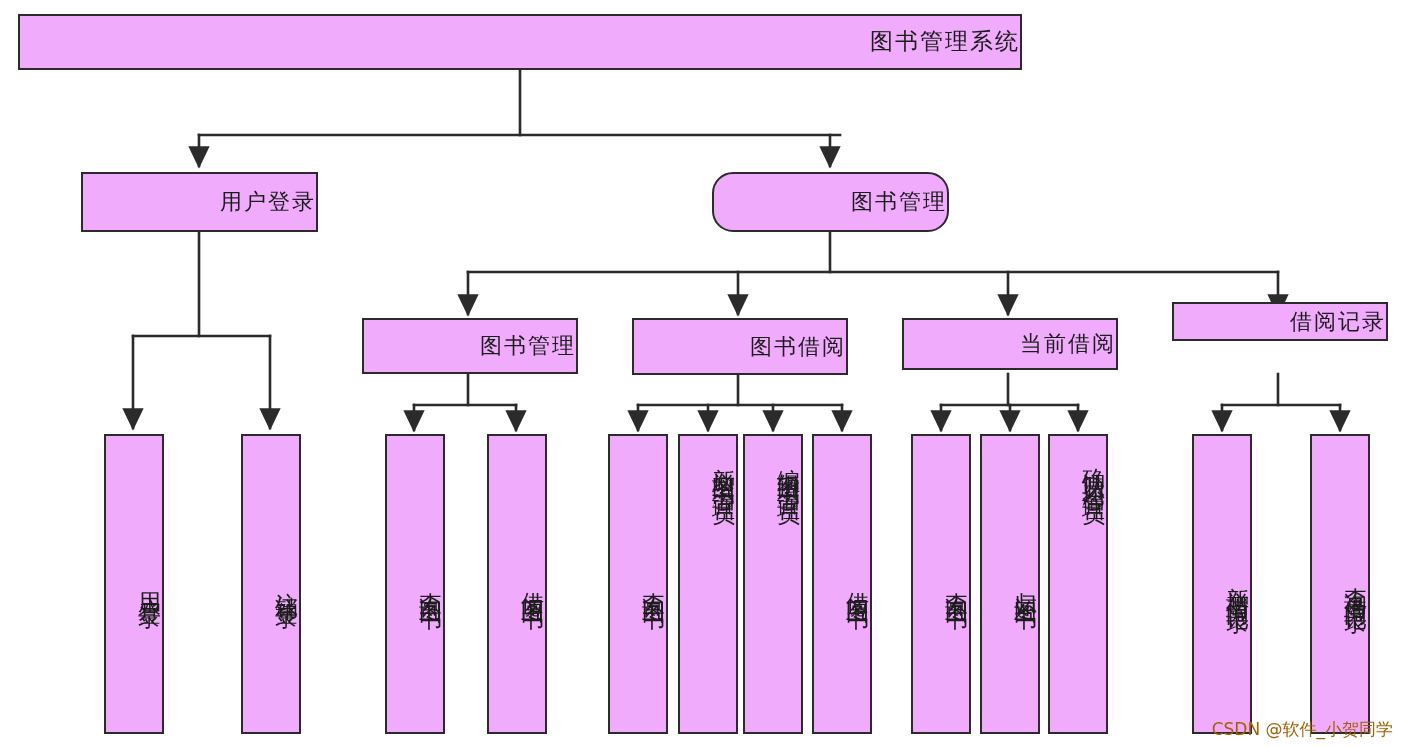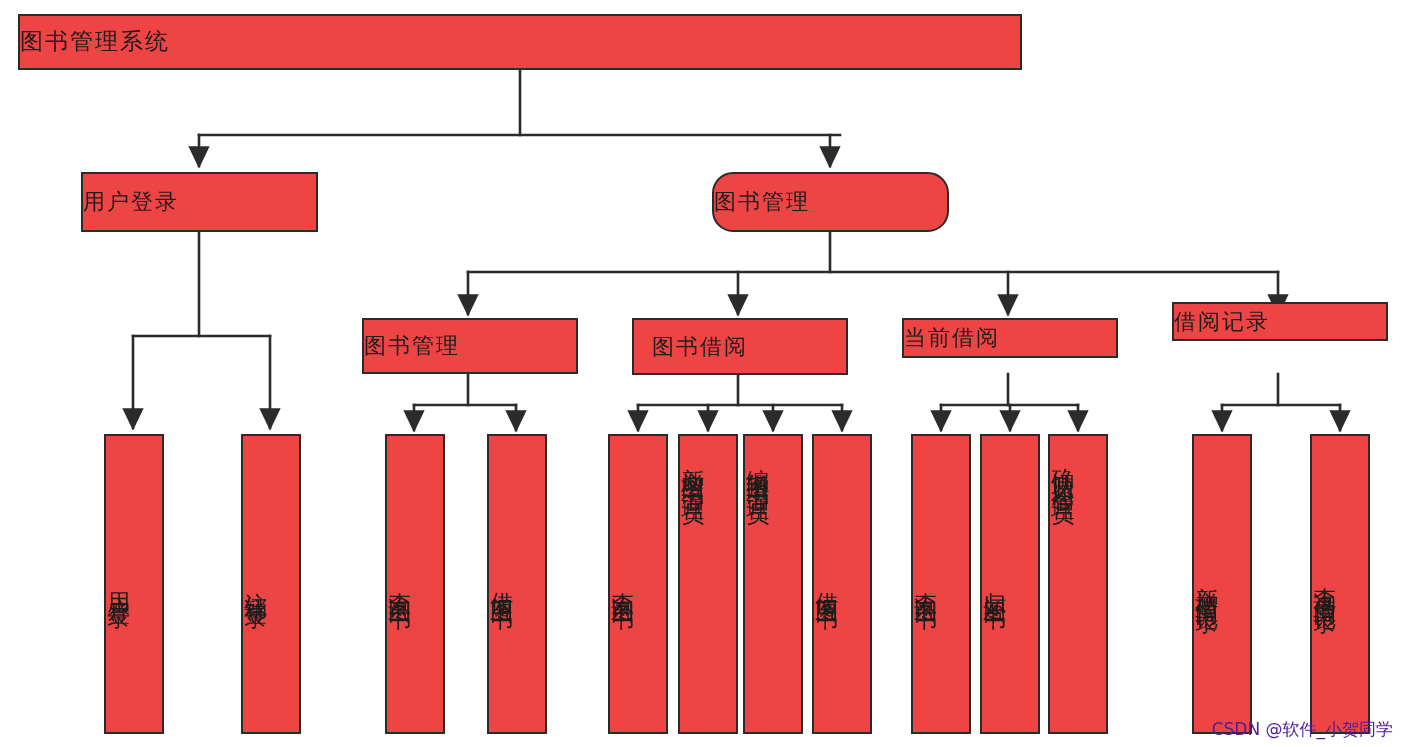--- a/index.html
+++ b/index.html
@@ -21,25 +21,25 @@
   #edges-layer {
     position: absolute;
     left: 0;
     top: 0;
     width: 1405px;
     height: 747px;
   }
   .node {
     position: absolute;
     box-sizing: border-box;
-    background: #ef4444;
+    background: #f0abfc;
     border: 2px solid #2b2b2b;
     display: flex;
     align-items: center;
-    justify-content: flex-start;
+    justify-content: flex-end;
     color: #1c1c1c;
     z-index: 3;
   }
   .node .label {
     display: block;
     text-align: center;
     line-height: 1.18;
     letter-spacing: 1px;
   }
   .node.horizontal .label {
@@ -64,21 +64,21 @@
   }
   .node.vertical.centered {
     align-items: center;
     padding-top: 0;
   }
   #watermark {
     position: absolute;
     right: 12px;
     bottom: 6px;
     font-size: 17px;
-    color: #4c1d95;
+    color: #a16207;
     z-index: 6;
     white-space: nowrap;
     font-family: "DejaVu Sans", "Liberation Sans", sans-serif;
   }
 </style>
 </head>
 <body>
 
 <div id="diagram-root">
 
@@ -142,21 +142,21 @@
   <div class="node horizontal" style="left:712px; top:172px; width:237px; height:60px;border-radius:21px;">
     <span class="label">图书管理</span>
   </div>
 
   <div class="node horizontal" style="left:362px; top:318px; width:216px; height:56px;">
     <span class="label">图书管理</span>
   </div>
   <div class="node horizontal" style="left:632px; top:318px; width:216px; height:57px;padding-left:18px;">
     <span class="label">图书借阅</span>
   </div>
-  <div class="node horizontal" style="left:902px; top:318px; width:216px; height:40px;">
+  <div class="node horizontal" style="left:902px; top:318px; width:216px; height:52px;">
     <span class="label">当前借阅</span>
   </div>
   <div class="node horizontal" style="left:1172px; top:302px; width:216px; height:39px;">
     <span class="label">借阅记录</span>
   </div>
 
   <div class="node vertical centered" style="left:104px; top:434px; width:60px; height:300px;">
     <span class="label">用户登录</span>
   </div>
   <div class="node vertical centered" style="left:241px; top:434px; width:60px; height:300px;">

